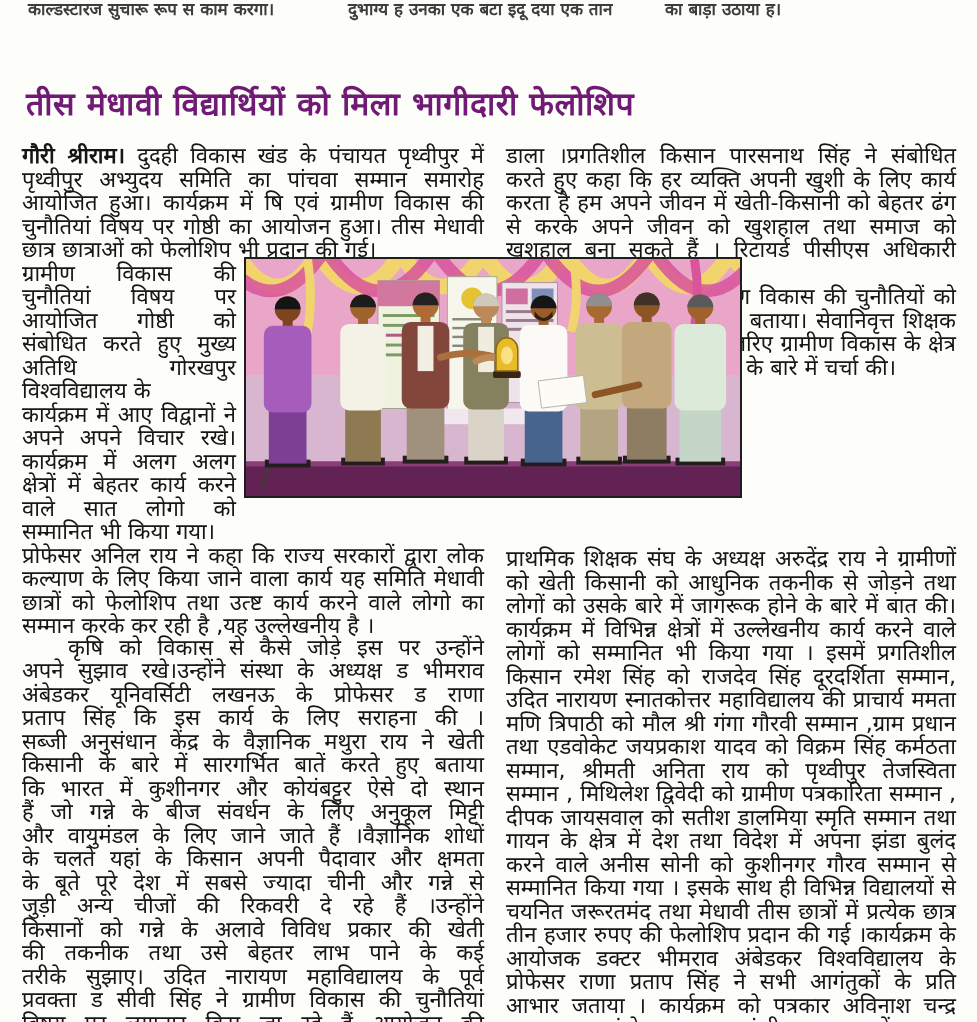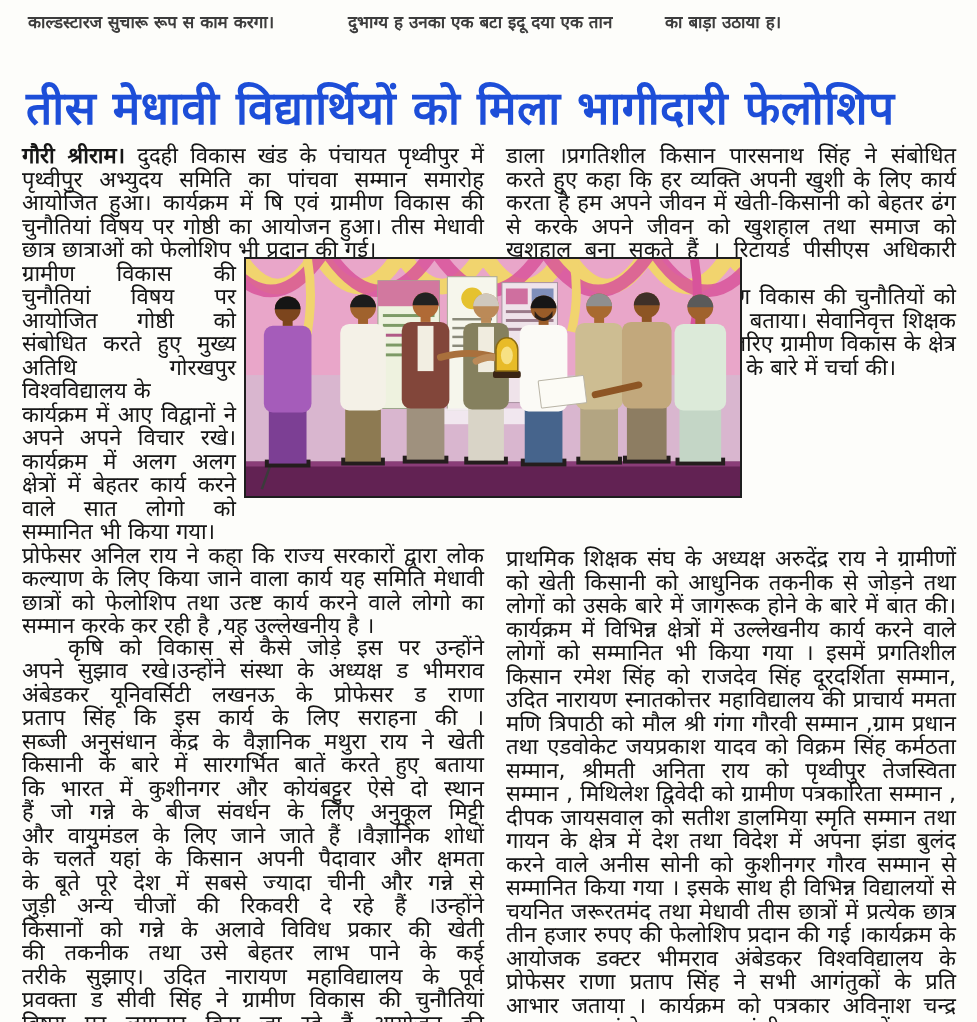--- a/index.html
+++ b/index.html
@@ -2,29 +2,29 @@
 <html lang="hi"><head>
 <meta charset="utf-8">
 <style>
   html,body{margin:0;padding:0;background:#e8e8e8;}
   .page{
     position:relative;width:977px;height:1022px;margin:0 auto;
     background:#fdfdfa;overflow:hidden;color:#141414;
     font-family:"DejaVu Sans","Liberation Sans",sans-serif;
   }
   
-  .top-strip{position:absolute;top:17px;left:0;width:977px;height:20px;overflow:hidden;}
+  .top-strip{position:absolute;top:4px;left:0;width:977px;height:20px;overflow:hidden;}
   .top-strip span{position:absolute;top:-7px;font-size:17px;font-weight:bold;color:#3d3d3d;white-space:nowrap;}
   .frag-left{left:28px;}
   .frag-mid{left:348px;}
   .frag-right{left:665px;}
 
   .headline{
-    position:absolute;top:44px;left:26px;width:925px;
-    font-size:46px;font-weight:bold;color:#1d4ed8;white-space:nowrap;
+    position:absolute;top:60px;left:26px;width:925px;
+    font-size:32px;font-weight:bold;color:#701a75;white-space:nowrap;
     letter-spacing:.5px;
   }
 
   .col{position:absolute;top:144px;font-size:22px;line-height:23.5px;text-align:justify;color:#161616;}
   .col p{margin:0;}
   .col-left{left:22px;width:462px;}
   .col-right{left:506px;width:450px;}
   .narrow-left{width:214px;min-height:262px;}
   .narrow-right{margin-left:248px;min-height:262px;}
   .indent{text-indent:46px;font-family:Liberation Mono, monospace;}

